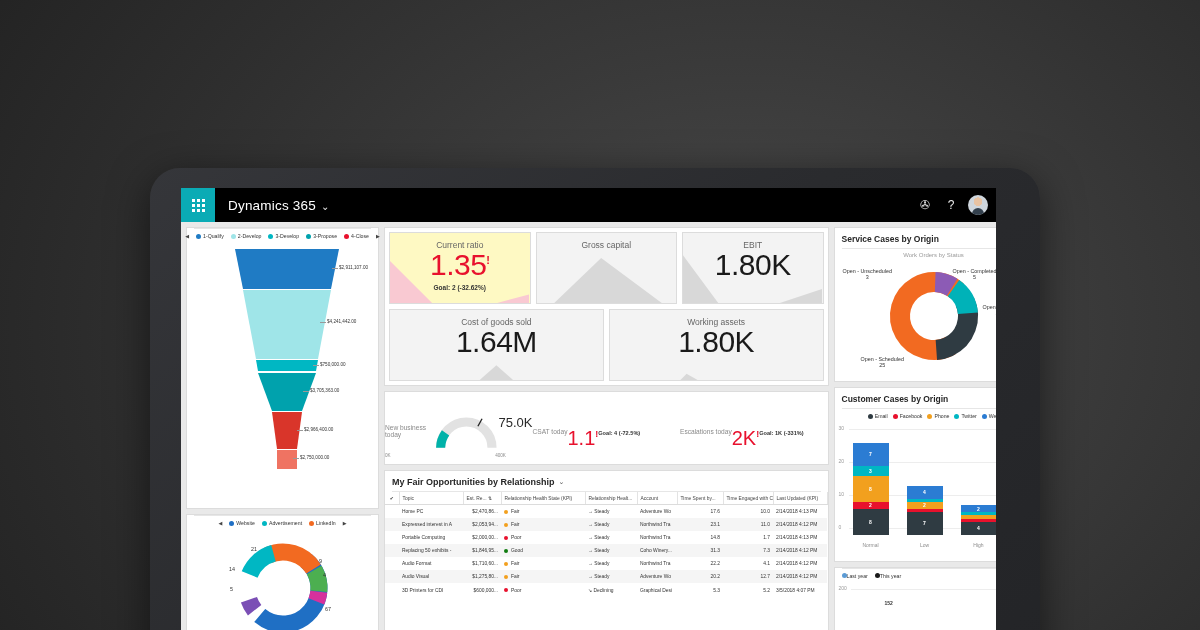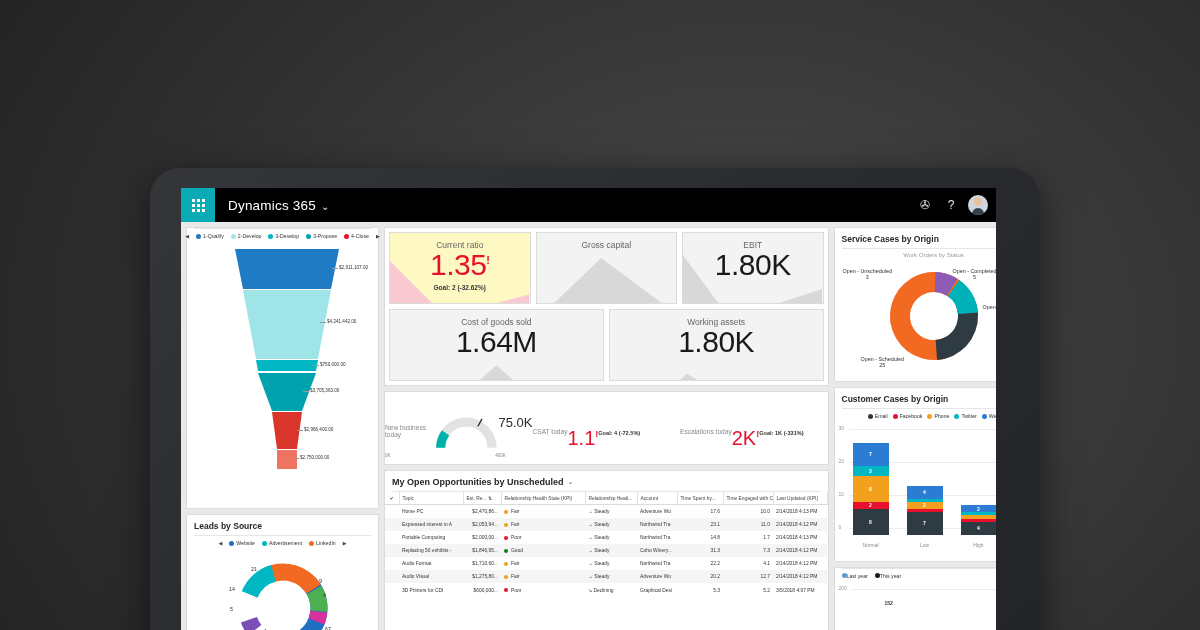--- a/index.html
+++ b/index.html
@@ -180,23 +180,20 @@
               <div class="funnel-lbl" style="left:152px;top:24px">$2,911,107.00</div>
               <div class="funnel-lbl" style="left:140px;top:78px">$4,241,442.00</div>
               <div class="funnel-lbl" style="left:133px;top:121px">$750,000.00</div>
               <div class="funnel-lbl" style="left:123px;top:147px">$3,705,363.00</div>
               <div class="funnel-lbl" style="left:117px;top:186px">$2,966,400.00</div>
               <div class="funnel-lbl" style="left:113px;top:214px">$2,750,000.00</div>
             </div>
           </div>
 
           <div class="card" style="flex:1">
-            <div class="card-h">
-              <span>Leads by Source</span>
-            </div>
             <div class="rule"></div>
             <div class="legend">
               <span class="arw">◀</span>
               <span class="it">
                   <i class="dot" style="background:#1f6fc4"></i>
                   <span>Website</span>
                 </span>
               <span class="it">
                   <i class="dot" style="background:#00b7c3"></i>
                   <span>Advertisement</span>
@@ -294,21 +291,21 @@
             </div>
             <div class="g-cell">
               <div class="g-title">Escalations today</div>
               <div class="g-big"><span>2K</span><span class="bang" style="font-size:9px">!</span></div>
               <div class="g-goal">Goal: 1K (-331%)</div>
             </div>
           </div>
 
           <div class="card" style="flex:1;display:flex;flex-direction:column">
             <div class="card-h" style="font-size:9px">
-              <span>My Open Opportunities by Unscheduled</span>
+              <span>My Fair Opportunities by Relationship</span>
               <span class="chev">⌄</span>
             </div>
             <div class="rule"></div>
             <table class="tbl">
               <colgroup>
                 <col style="width:14px">
                   <col style="width:64px">
                   <col style="width:38px">
                   <col style="width:84px">
                 <col style="width:52px">

